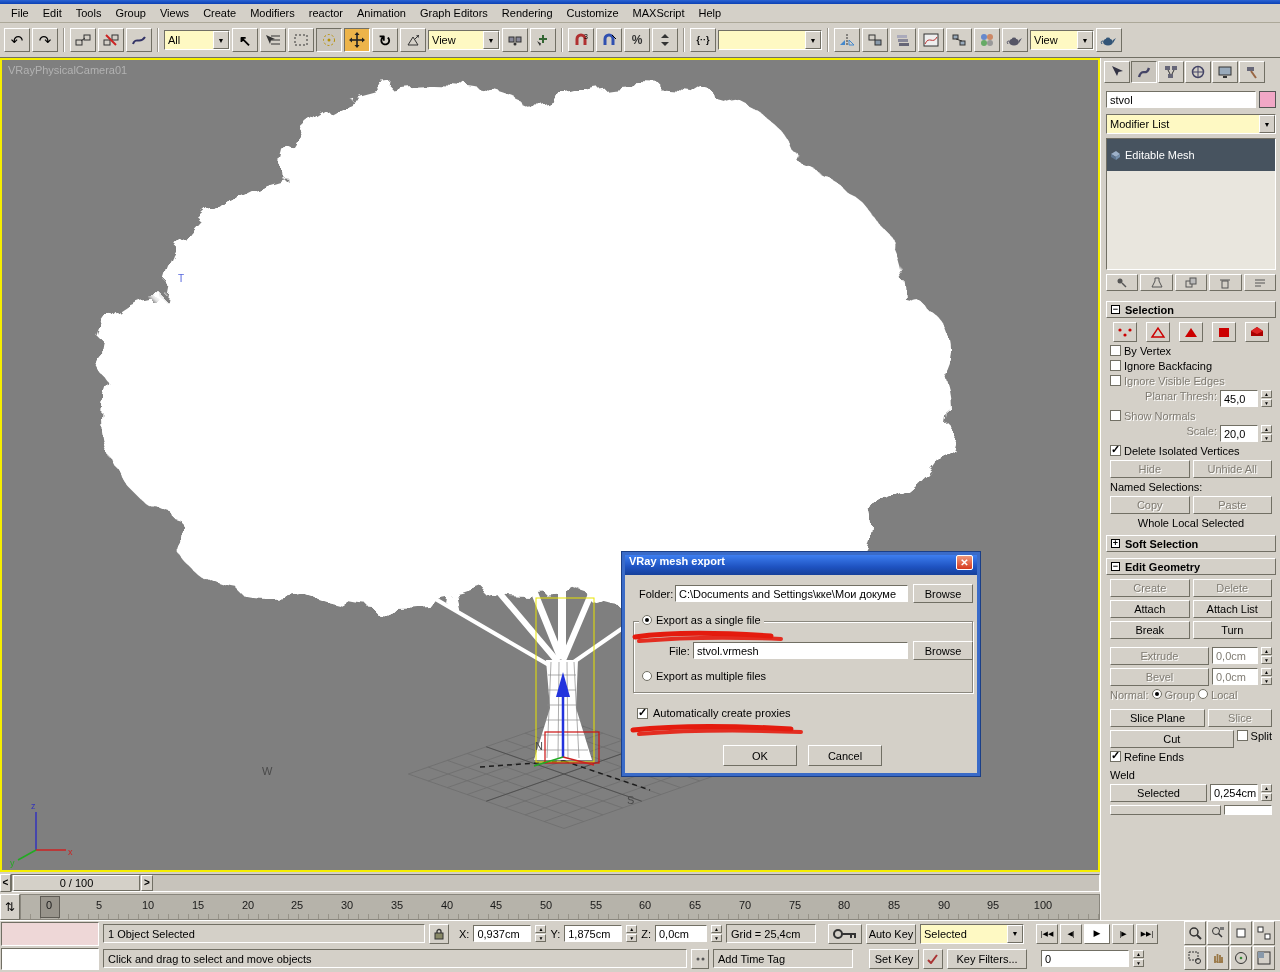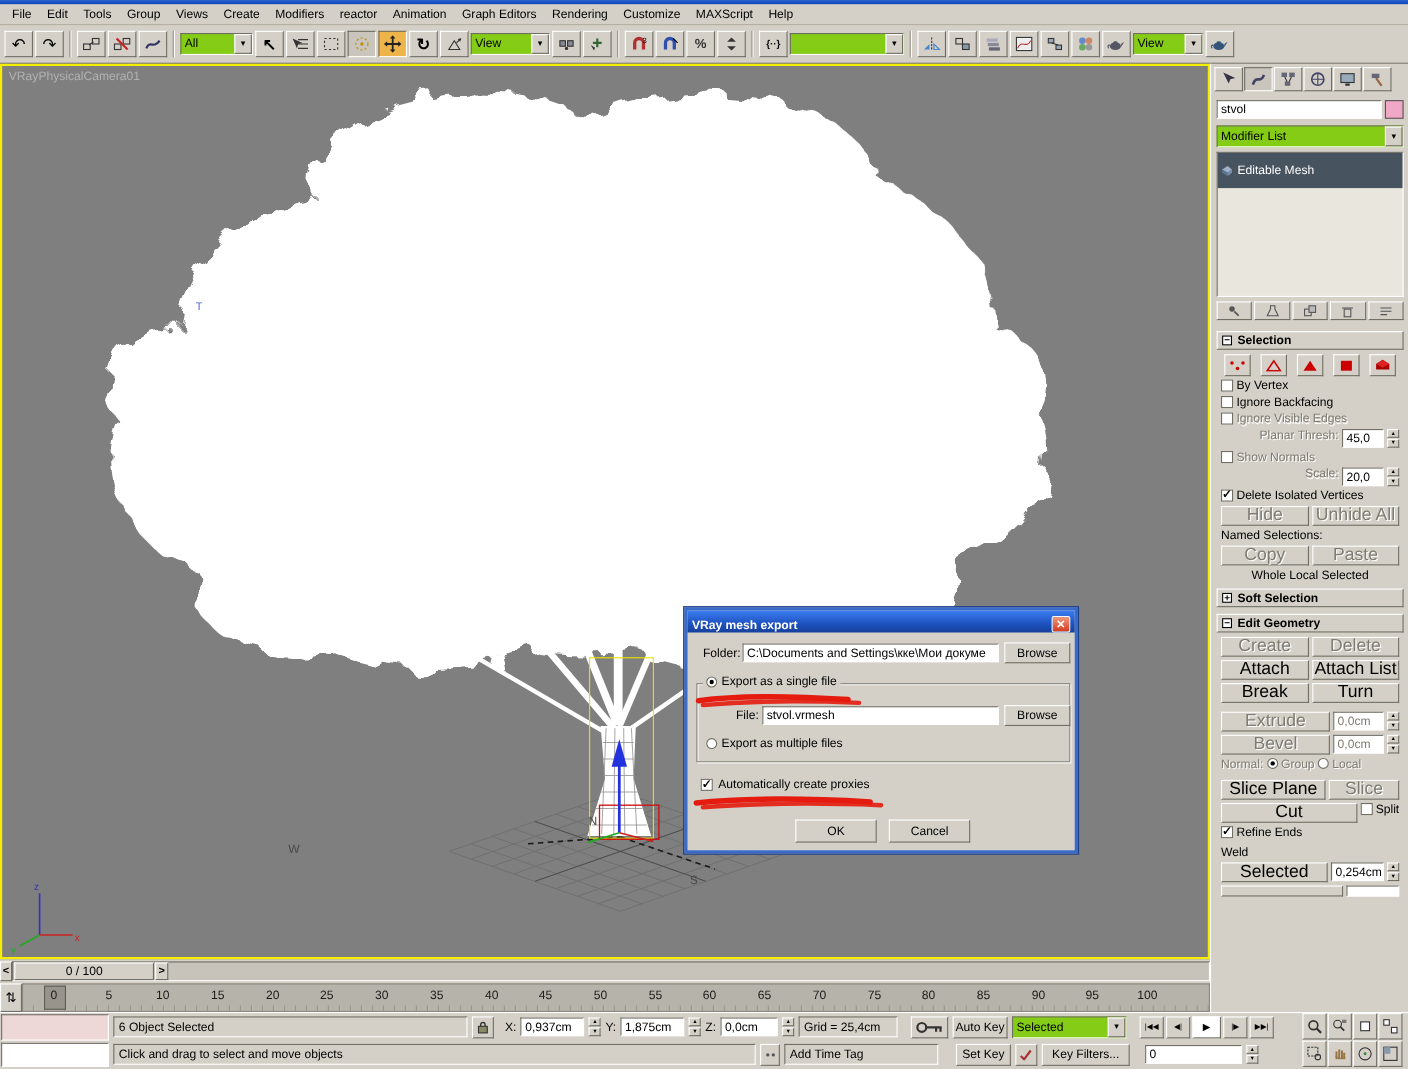--- a/index.html
+++ b/index.html
@@ -10,21 +10,21 @@
   .ctr{display:flex;align-items:center;justify-content:center}
   .dis{color:#7f7b72;text-shadow:1px 1px 0 #fff}
   
   .titlestrip{height:4px;background:linear-gradient(180deg,#2a63d4,#0b40b4)}
   .menubar{height:19px;display:flex;align-items:center;padding-left:4px;background:#d4d0c8;border-bottom:1px solid #aca899}
   .mi{padding:2px 7px;cursor:default}
   .toolbar{height:35px;display:flex;align-items:center;gap:2px;padding:0 4px;background:#d4d0c8;border-bottom:1px solid #716f64}
   .tb{width:26px;height:24px;position:relative;flex:none}
   .tbw{height:24px;flex:none}
   .sep{width:2px;height:24px;border-left:1px solid #9a968c;border-right:1px solid #fff;margin:0 3px;flex:none}
-  .combo{height:20px;background:#84cc16;border:1px solid;border-color:#716f64 #fff #fff #716f64;display:flex;align-items:center;padding-left:3px;position:relative;flex:none}
+  .combo{height:20px;background:#fef9c3;border:1px solid;border-color:#716f64 #fff #fff #716f64;display:flex;align-items:center;padding-left:3px;position:relative;flex:none}
   .da{width:16px;height:18px;margin-left:auto;background:#d4d0c8;border:1px solid;border-color:#fff #716f64 #716f64 #fff;display:flex;align-items:center;justify-content:center;flex:none}
   .da::after{content:"▼";font-size:7px}
   .g::after{font-size:13px;line-height:1}
   .g-undo::after{content:"↶";font-size:15px}
   .g-redo::after{content:"↷";font-size:15px}
   .g-arrow::after{content:"↖";font-size:15px;font-weight:bold}
   .g-rot::after{content:"↻";font-size:15px;font-weight:bold}
   .g-pct::after{content:"%";font-size:12px;font-weight:bold;color:#333}
   .g-brace::after{content:"{··}";font-size:9px;font-weight:bold}
   .g-lt::after{content:"<";font-size:10px;font-weight:bold}
@@ -58,37 +58,37 @@
   .fld{background:#fff;border:1px solid;border-color:#716f64 #fff #fff #716f64;height:17px;display:flex;align-items:center;padding:0 3px;overflow:hidden;white-space:nowrap}
   .swatch{width:17px;height:17px;border:1px solid #555;flex:none}
   .stack{height:132px;background:#e9e6de;border:1px solid;border-color:#716f64 #fff #fff #716f64;margin:4px 2px}
   .stackrow{height:32px;background:#47535f;color:#fff;display:flex;align-items:center;gap:4px;padding:0 3px}
   .stacktools{display:flex;gap:2px;margin:2px 2px 10px}
   .stb{flex:1;height:17px}
   .rollhdr{height:17px;font-weight:bold;display:flex;align-items:center;gap:5px;padding:0 4px;margin:6px 2px 4px}
   .pm{width:9px;height:9px;border:1px solid #000;background:#fff;font-size:9px;line-height:7px;text-align:center;font-weight:bold;flex:none}
   .pm.minus::after{content:"−"} .pm.plus::after{content:"+"}
   .prow{display:flex;gap:3px;margin:3px 6px;align-items:flex-start}
-  .pbtn{height:18px;flex:1;font-size:16px}
+  .pbtn{height:18px;flex:1;font-size:11px}
   .cb{width:11px;height:11px;background:#fff;border:1px solid #716f64;position:relative;flex:none}
   .cb.on::after{content:"✓";position:absolute;left:0;top:-3px;font-size:11px;font-weight:bold;color:#000}
   .rad{width:10px;height:10px;border-radius:50%;background:#fff;border:1px solid #716f64;position:relative;flex:none}
   .rad.on::after{content:"";position:absolute;left:2px;top:2px;width:4px;height:4px;border-radius:50%;background:#000}
   .spin{width:11px;height:17px;display:flex;flex-direction:column;gap:1px;flex:none}
   .spin i{flex:1;background:#d4d0c8;border:1px solid;border-color:#fff #716f64 #716f64 #fff;font-style:normal;font-size:5px;display:flex;align-items:center;justify-content:center}
   .spin i.u::after{content:"▲"} .spin i.d::after{content:"▼"}
   .lbl{white-space:nowrap}
   
   .statusbar{height:50px;background:#d4d0c8;border-top:1px solid #fff;position:relative}
   .srow{position:absolute;left:0;right:0;height:25px;display:flex;align-items:center;gap:4px}
   .sfld{border:1px solid;border-color:#716f64 #fff #fff #716f64;height:19px;display:flex;align-items:center;padding:0 4px;white-space:nowrap;overflow:hidden}
   .sbtn{height:20px;flex:none}
   
   .dlg{position:absolute;left:622px;top:552px;width:358px;height:224px;border:3px solid #3a6bc8;outline:1px solid #1b3f87;background:#d4d0c8;z-index:50}
-  .dlgtitle{height:20px;background:linear-gradient(180deg,#3d7ef0 0%,#1e52c0 60%,#16409a 100%);color:#fff;font-weight:bold;display:flex;align-items:flex-end;padding:0 4px}
+  .dlgtitle{height:20px;background:linear-gradient(180deg,#3d7ef0 0%,#1e52c0 60%,#16409a 100%);color:#fff;font-weight:bold;display:flex;align-items:flex-start;padding:0 4px}
   .dlgclose{margin-left:auto;width:17px;height:15px;background:linear-gradient(180deg,#f0997a,#d63a1f);border:1px solid #fff;border-radius:2px;color:#fff;font-size:10px;font-weight:bold;display:flex;align-items:center;justify-content:center}
   .dlgbody{position:relative;height:198px}
   .abs{position:absolute}
   .groupbox{border:1px solid #8a877e;box-shadow:inset 1px 1px 0 #fff, 1px 1px 0 #fff}
   .annot{position:absolute;pointer-events:none;z-index:5}
   .vpsvg{position:absolute;inset:0;width:100%;height:100%}
 </style>
 </head>
 <body>
 
@@ -710,21 +710,21 @@
         <div class="pbtn raised" style="height:10px"></div>
         <div class="fld" style="width:48px;height:10px"></div>
       </div>
   </div>
 </div>
 
 <div class="statusbar">
   <div class="srow" style="top:0">
     <div class="sunken" style="width:98px;height:24px;background:#eed7d7;flex:none;margin-left:1px"></div>
     <div class="sfld" style="width:322px;flex:none">
-        <span>6 Object Selected</span>
+        <span>1 Object Selected</span>
       </div>
     <div class="sbtn raised ctr" style="width:20px">
         <svg width="12" height="12">
           <rect x="2" y="5" width="8" height="6" fill="#886" stroke="#333"></rect>
           <path d="M4,5 V3.5 a2,2 0 0 1 4,0 V5" fill="none" stroke="#333" stroke-width="1.3"></path>
         </svg>
       </div>
     <span class="lbl" style="margin-left:6px">X:</span>
     <div class="fld" style="width:58px">
         <span>0,937cm</span>

